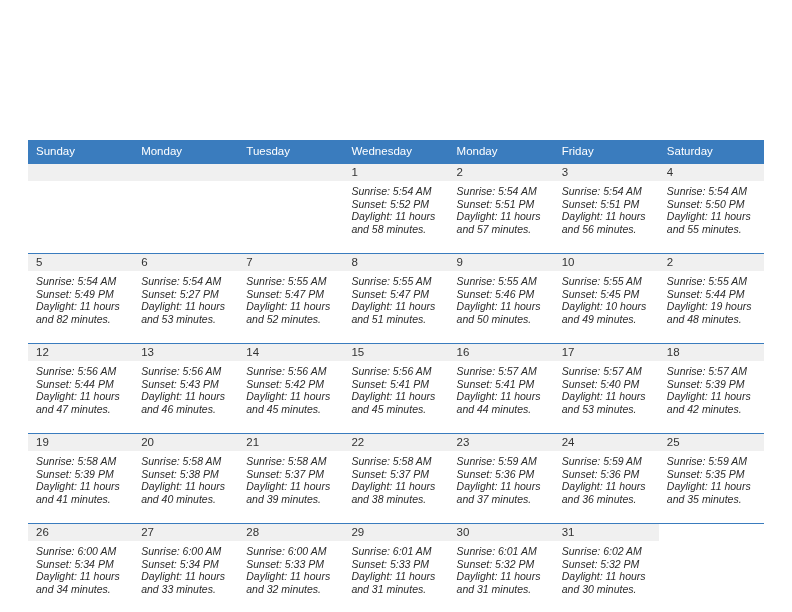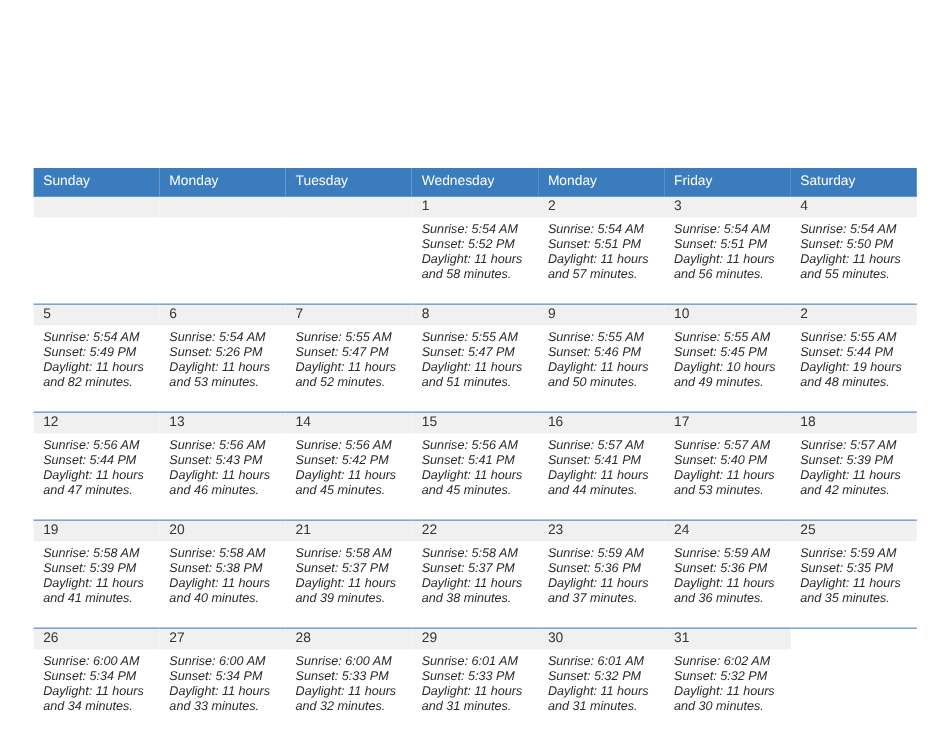--- a/index.html
+++ b/index.html
@@ -228,21 +228,21 @@
                 <div>Sunset: 5:49 PM</div>
                 <div class="daylight-line">Daylight: 11 hours and 82 minutes.</div>
               </div>
             </div>
           </td>
           <td>
             <div class="cell-inner">
               <div class="daynum-strip">6</div>
               <div class="cell-body">
                 <div>Sunrise: 5:54 AM</div>
-                <div>Sunset: 5:26 PM</div>
+                <div>Sunset: 5:27 PM</div>
                 <div class="daylight-line">Daylight: 11 hours and 53 minutes.</div>
               </div>
             </div>
           </td>
           <td>
             <div class="cell-inner">
               <div class="daynum-strip">7</div>
               <div class="cell-body">
                 <div>Sunrise: 5:55 AM</div>
                 <div>Sunset: 5:47 PM</div>

